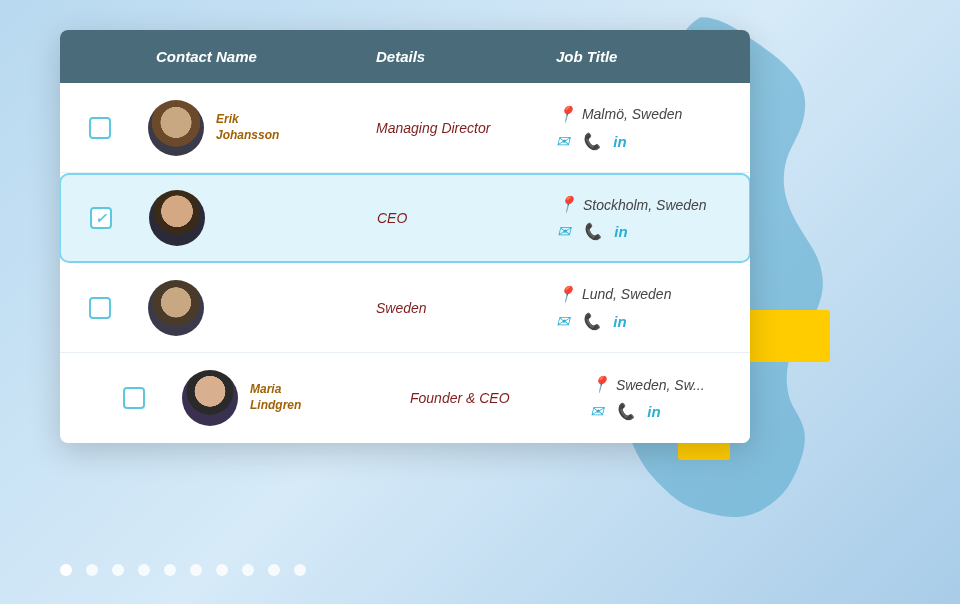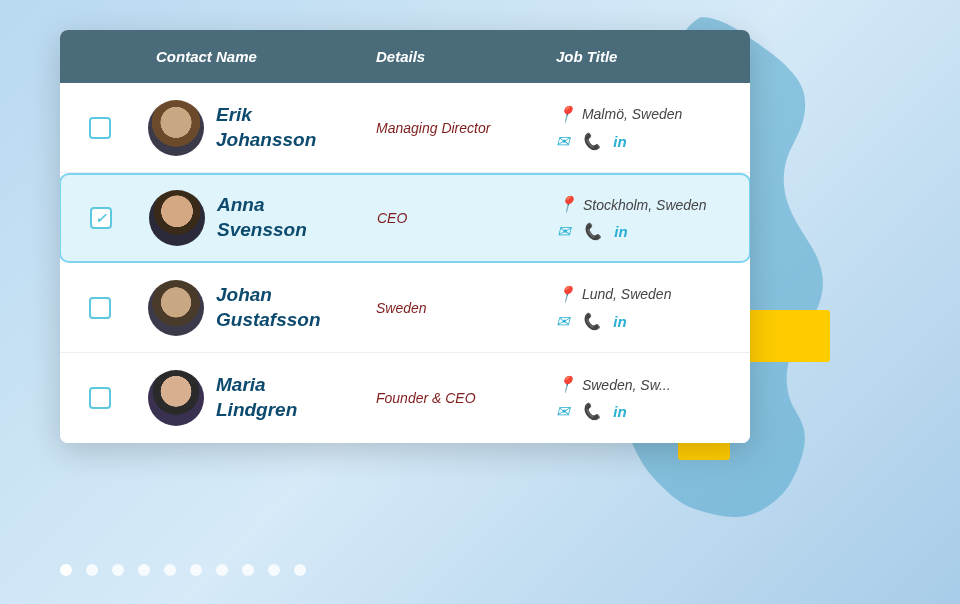--- a/index.html
+++ b/index.html
@@ -101,20 +101,21 @@
       background: #e0f4fb;
       border: 2.5px solid #7dd4f0;
       border-radius: 10px;
       margin: 0 -1px;
       z-index: 2;
       position: relative;
     }
 
     .table-row:last-child {
       border-bottom: none;
+      margin-left: 34px;
     }
 
     
     .checkbox-cell {
       display: flex;
       align-items: center;
       justify-content: center;
     }
 
     .checkbox {
@@ -164,23 +165,23 @@
     
     .avatar-person {
       width: 56px;
       height: 56px;
       border-radius: 50%;
       position: relative;
       overflow: hidden;
     }
 
     .contact-name {
-      color: #0c4a6e;
+      color: #a16207;
       font-weight: 700;
-      font-size: 19px;
+      font-size: 12px;
       line-height: 1.3;
     }
 
     .job-title-cell {
       padding: 12px 16px;
       color: #7f1d1d;
       font-size: 14px;
     }
 
     .details-cell {
@@ -325,21 +326,20 @@
   </div>
 
   <div class="table-row selected">
     <div class="checkbox-cell">
       <div class="checkbox checked">
         <span class="checkmark">✓</span>
       </div>
     </div>
     <div class="avatar-cell">
       <div class="avatar av2 avatar-person"></div>
-      <span class="contact-name">Anna<br>Svensson</span>
     </div>
     <div class="job-title-cell">
       <span>CEO</span>
     </div>
     <div class="details-cell">
       <div class="location">
         <span class="location-icon">📍</span>
         <span>Stockholm, Sweden</span>
       </div>
       <div class="contact-icons">
@@ -349,21 +349,20 @@
       </div>
     </div>
   </div>
 
   <div class="table-row">
     <div class="checkbox-cell">
       <div class="checkbox"></div>
     </div>
     <div class="avatar-cell">
       <div class="avatar av3 avatar-person"></div>
-      <span class="contact-name">Johan<br>Gustafsson</span>
     </div>
     <div class="job-title-cell">
       <span>Sweden</span>
     </div>
     <div class="details-cell">
       <div class="location">
         <span class="location-icon">📍</span>
         <span>Lund, Sweden</span>
       </div>
       <div class="contact-icons">

